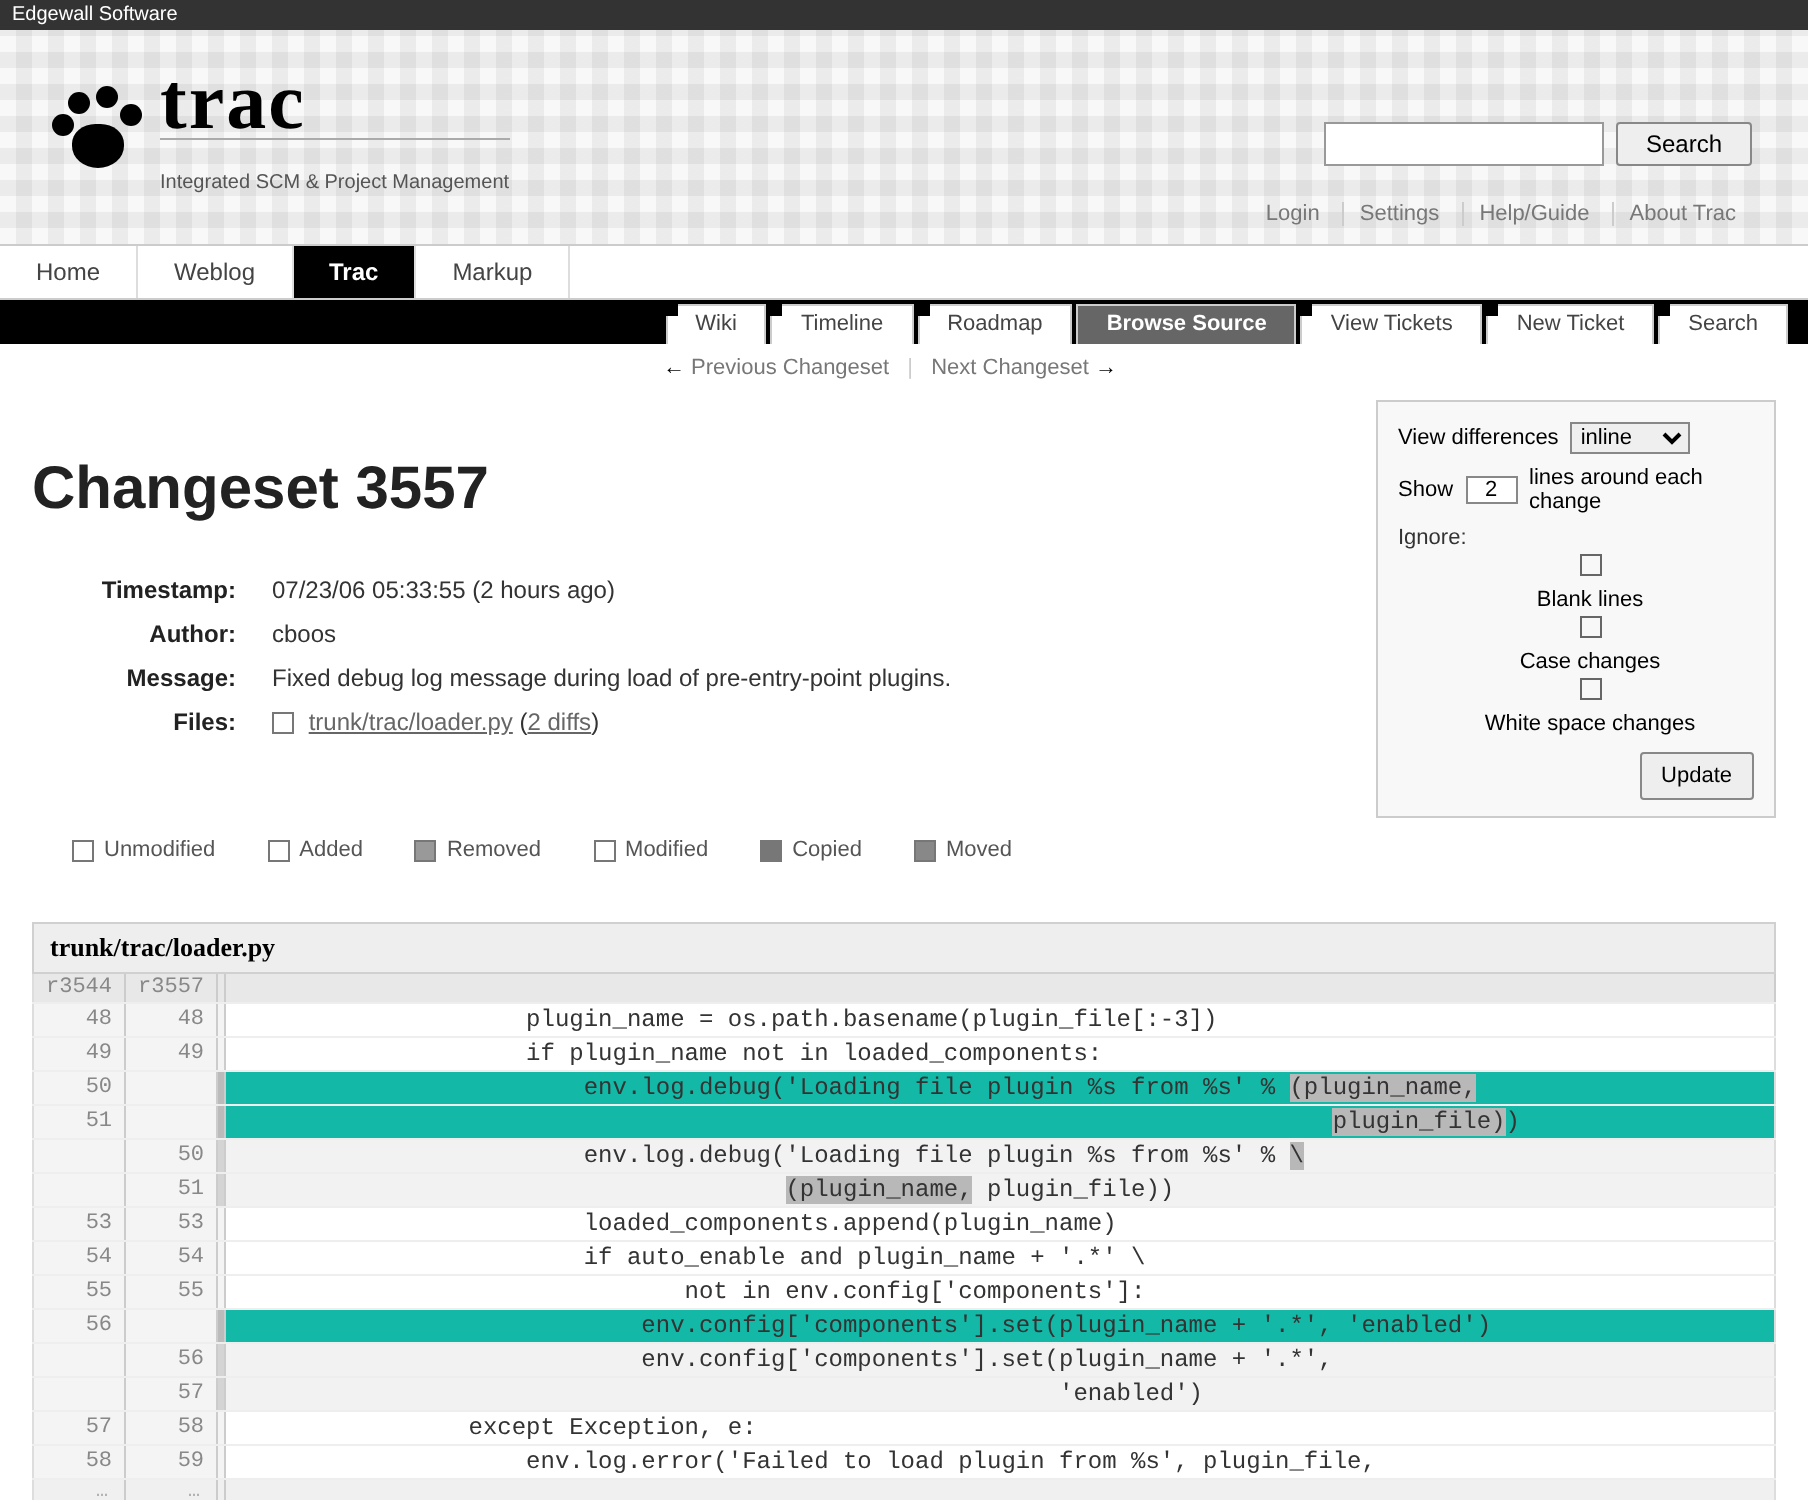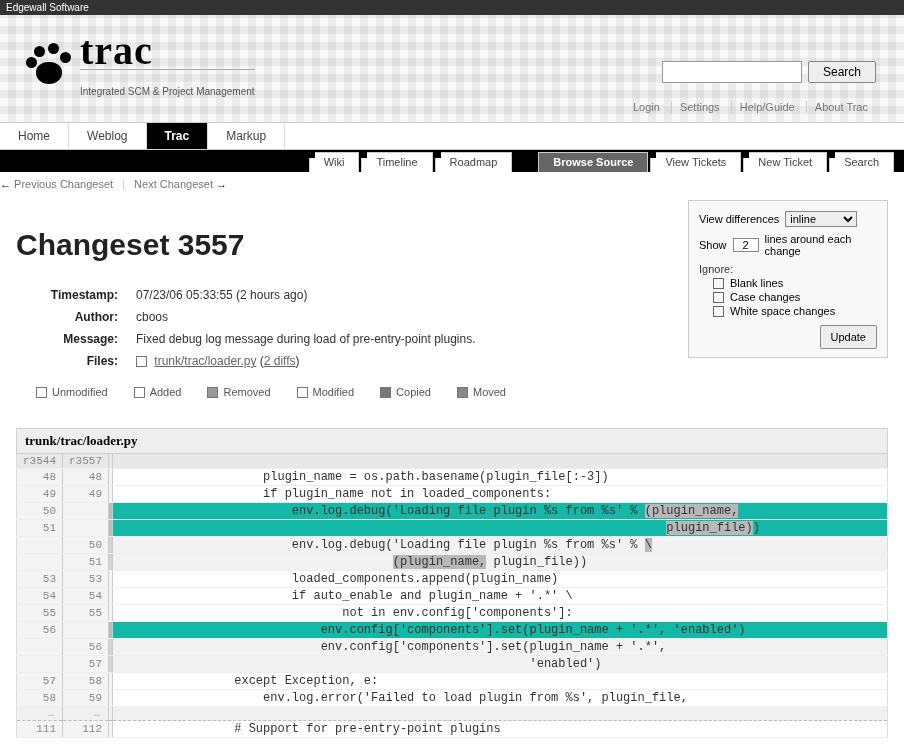--- a/index.html
+++ b/index.html
@@ -24,35 +24,35 @@
 .search-area input[type=text] { width: 140px; height: 22px; border: 1px solid #999; padding: 0 4px; font-size: 12px; }
 .search-area button { font-size: 12px; height: 22px; padding: 0 14px; border: 1px solid #888; background: #eee; border-radius: 2px; cursor: pointer; }
 .metanav { position: absolute; right: 28px; top: 86px; font-size: 11px; color: #999; }
 .metanav a { color: #777; text-decoration: none; padding: 0 8px; border-left: 1px solid #ccc; }
 .metanav a:first-child { border-left: none; }
 .tabs { display: flex; border-bottom: 1px solid #ccc; height: 27px; }
 .tabs .tab { padding: 6px 18px; font-size: 12px; color: #444; border-right: 1px solid #ddd; cursor: pointer; }
 .tabs .tab.active { background: #000; color: #fff; font-weight: bold; }
 .subnav-bar { background: #000; height: 22px; display: flex; justify-content: flex-end; align-items: stretch; padding-right: 10px; gap: 2px; }
 .subnav-bar .sn { background: #fff; padding: 3px 14px; font-size: 11px; color: #444; margin-top: 2px; border: 1px solid #ccc; border-bottom: none; cursor: pointer; position: relative; }
-.subnav-bar .sn.sel { background: #666; color: #fff; font-weight: bold; margin-left: 24px; }
+.subnav-bar .sn.sel { background: #666; color: #fff; font-weight: bold; }
 .subnav-bar .sn .tick { position: absolute; left: -1px; top: -1px; width: 6px; height: 6px; background: #000; }
-.ctxnav { text-align: left; padding: 6px 14px 0 0; font-size: 11px; }
+.ctxnav { text-align: center; padding: 6px 14px 0 0; font-size: 11px; }
 .ctxnav a { color: #777; text-decoration: none; }
 .ctxnav .sep { color: #ccc; margin: 0 6px; }
 .content { padding: 10px 16px 20px 16px; }
 h1 { font-family: Arial, sans-serif; font-size: 30px; font-weight: bold; margin: 28px 0 22px 0; color: #222; }
 .prefs-box { float: right; width: 200px; border: 1px solid #ccc; background: #f8f8f8; padding: 10px 10px 8px 10px; font-size: 11px; margin: 0 0 10px 14px; }
 .prefs-box fieldset { border: none; margin-top: 6px; }
 .prefs-box legend { font-size: 11px; color: #333; }
 .prefs-box .row { display: flex; align-items: center; gap: 6px; margin-bottom: 6px; }
 .prefs-box select, .prefs-box input[type=text] { font-size: 11px; border: 1px solid #888; }
-.prefs-box select { width: 72px; }
+.prefs-box select { width: 60px; }
 .prefs-box input.spin { width: 26px; text-align: center; }
-.prefs-box .chk { display: flex; align-items: center; gap: 6px; margin: 2px 0 2px 14px; }
+.prefs-box .chk { display: flex; align-items: center; gap: 6px; margin: 2px 0 2px 14px; flex-direction: column; }
 .prefs-box .chk .sq { width: 11px; height: 11px; border: 1px solid #666; display: inline-block; }
 .prefs-box button { float: right; font-size: 11px; padding: 5px 10px; margin-top: 6px; border: 1px solid #888; background: #eee; border-radius: 2px; cursor: pointer; }
 dl.info { overflow: hidden; }
 dl.info dt { float: left; clear: left; width: 110px; text-align: right; font-weight: bold; padding: 4px 8px 4px 0; font-size: 12px; color: #222; }
 dl.info dd { margin-left: 120px; padding: 4px 0; font-size: 12px; color: #333; }
 dl.info a { color: #666; text-decoration: underline; }
 .sq-box { display: inline-block; width: 11px; height: 11px; border: 1px solid #777; vertical-align: middle; margin-right: 4px; }
 .legend-row { clear: both; margin: 14px 0 12px 20px; font-size: 11px; color: #555; display: flex; gap: 26px; }
 .legend-row .li { display: flex; align-items: center; gap: 5px; }
 .legend-row .sw { width: 11px; height: 11px; border: 1px solid #777; background: #fff; }

